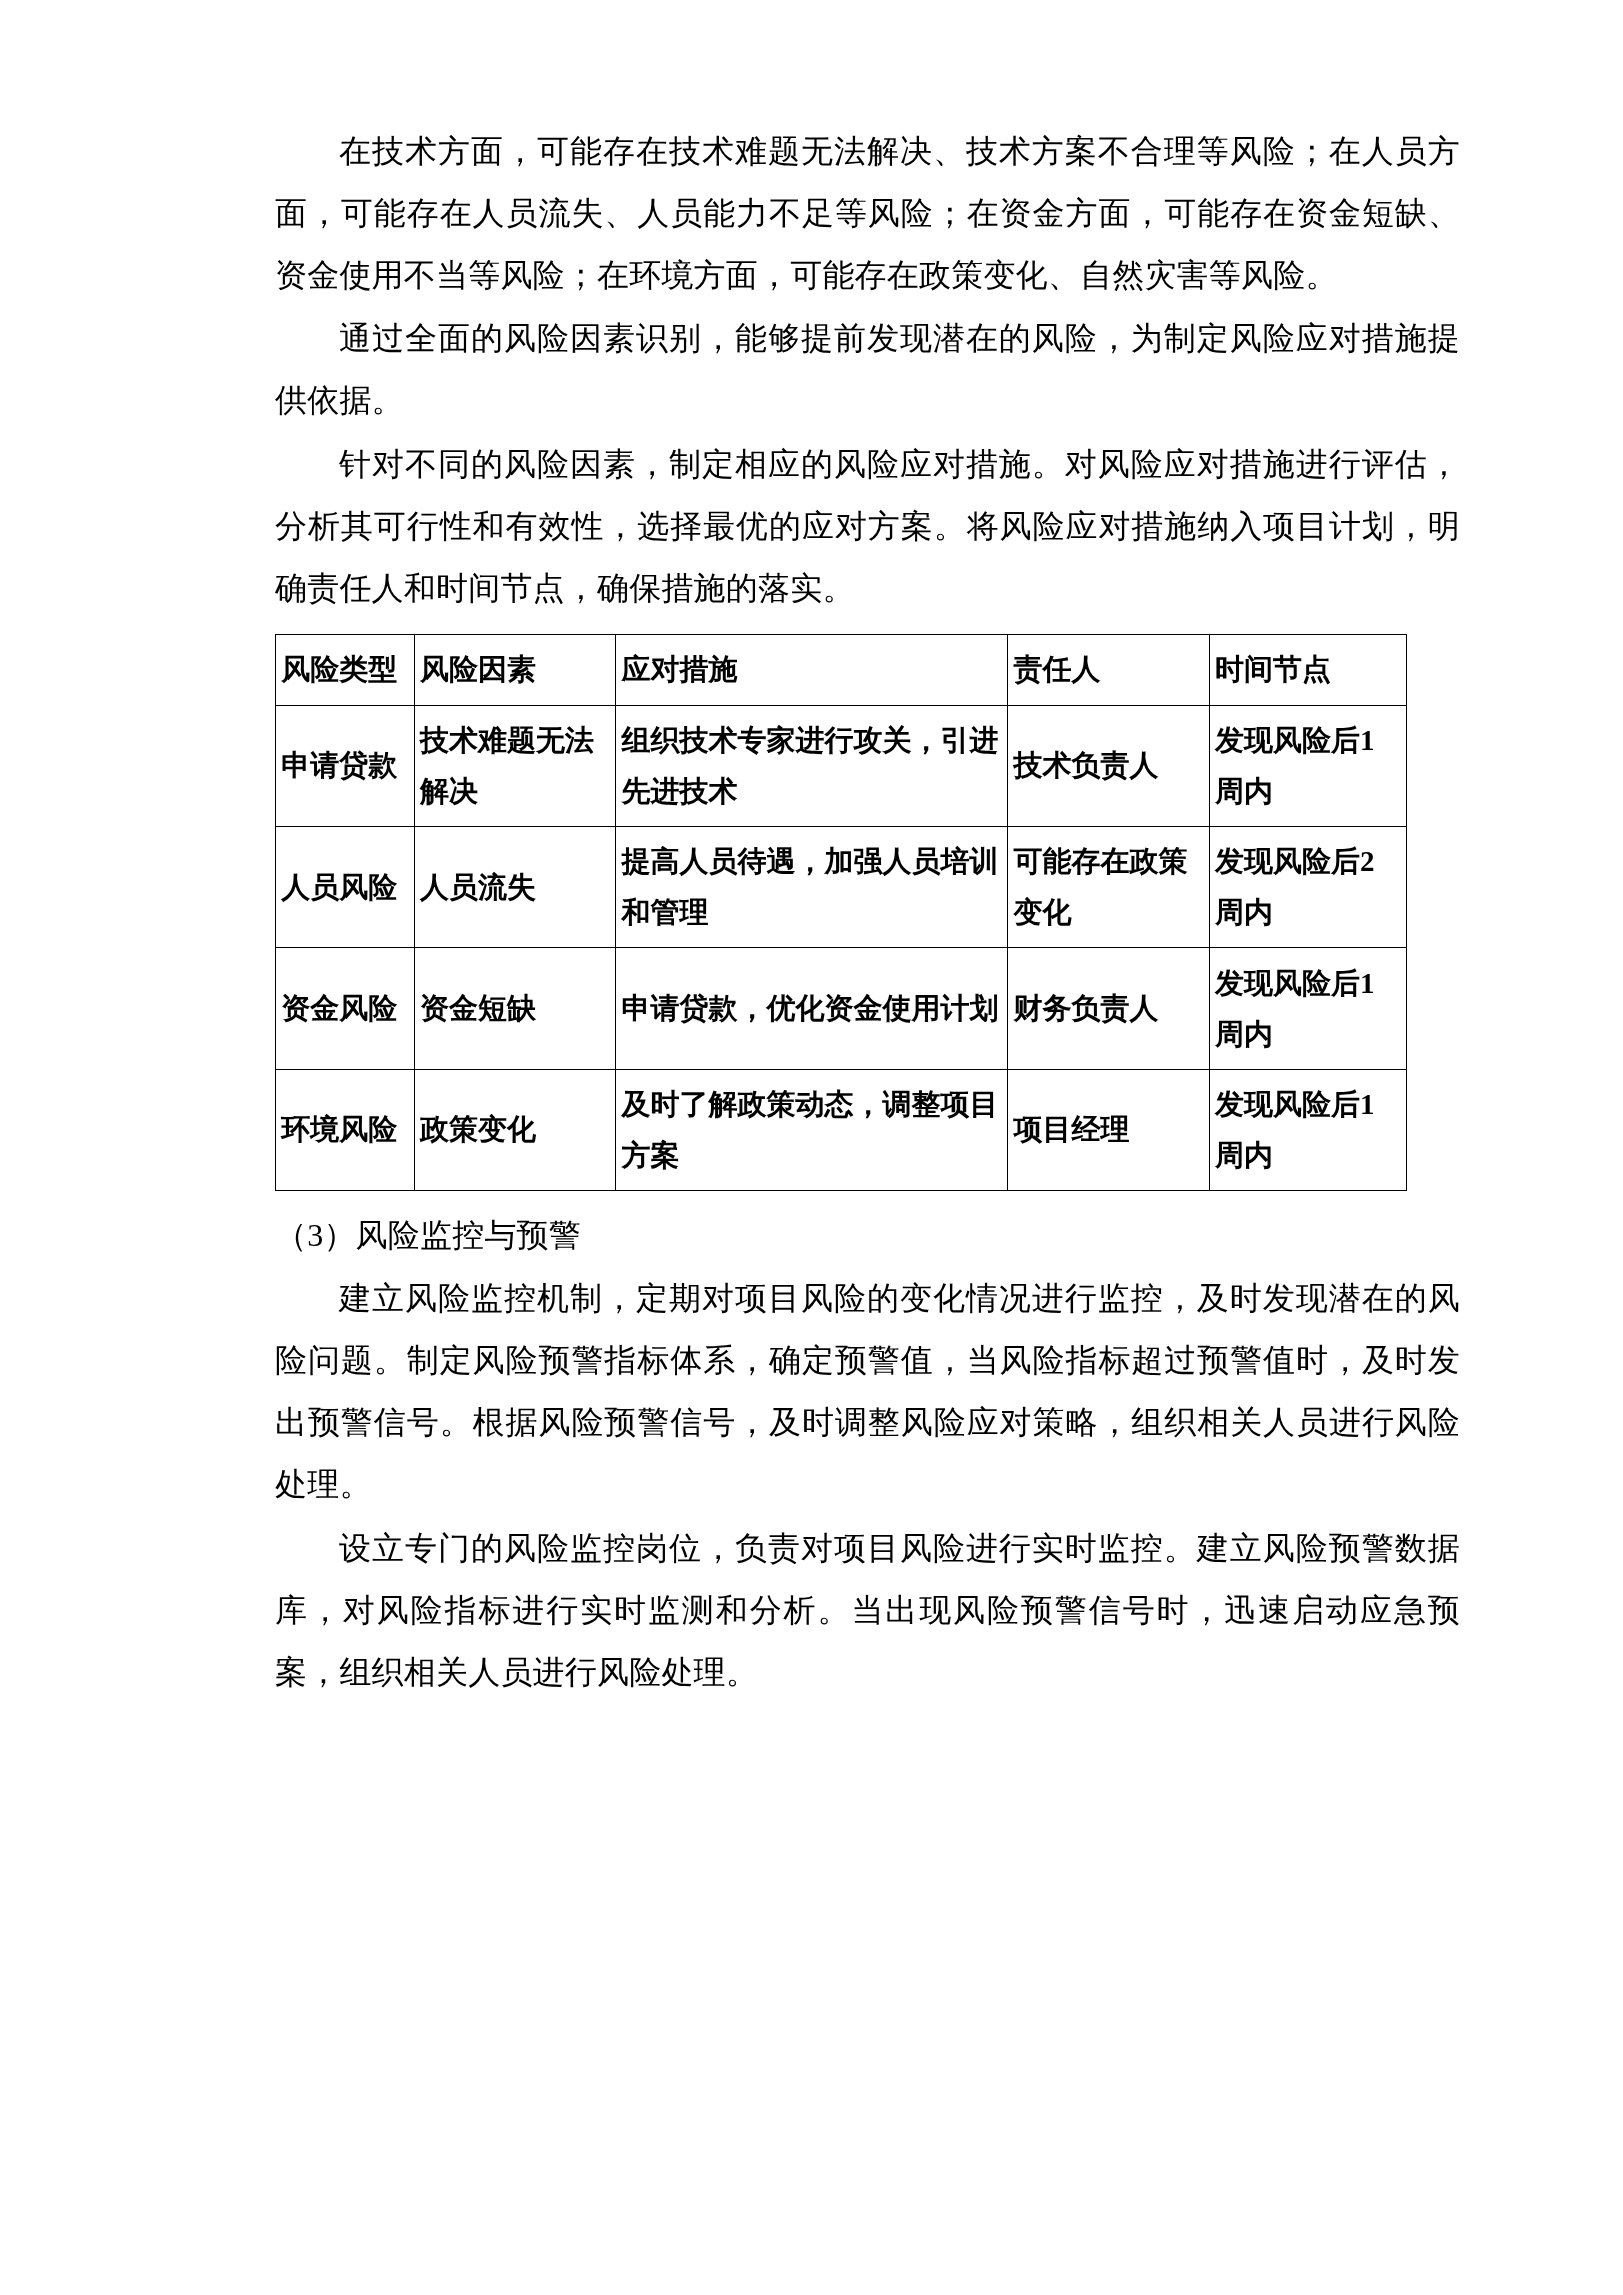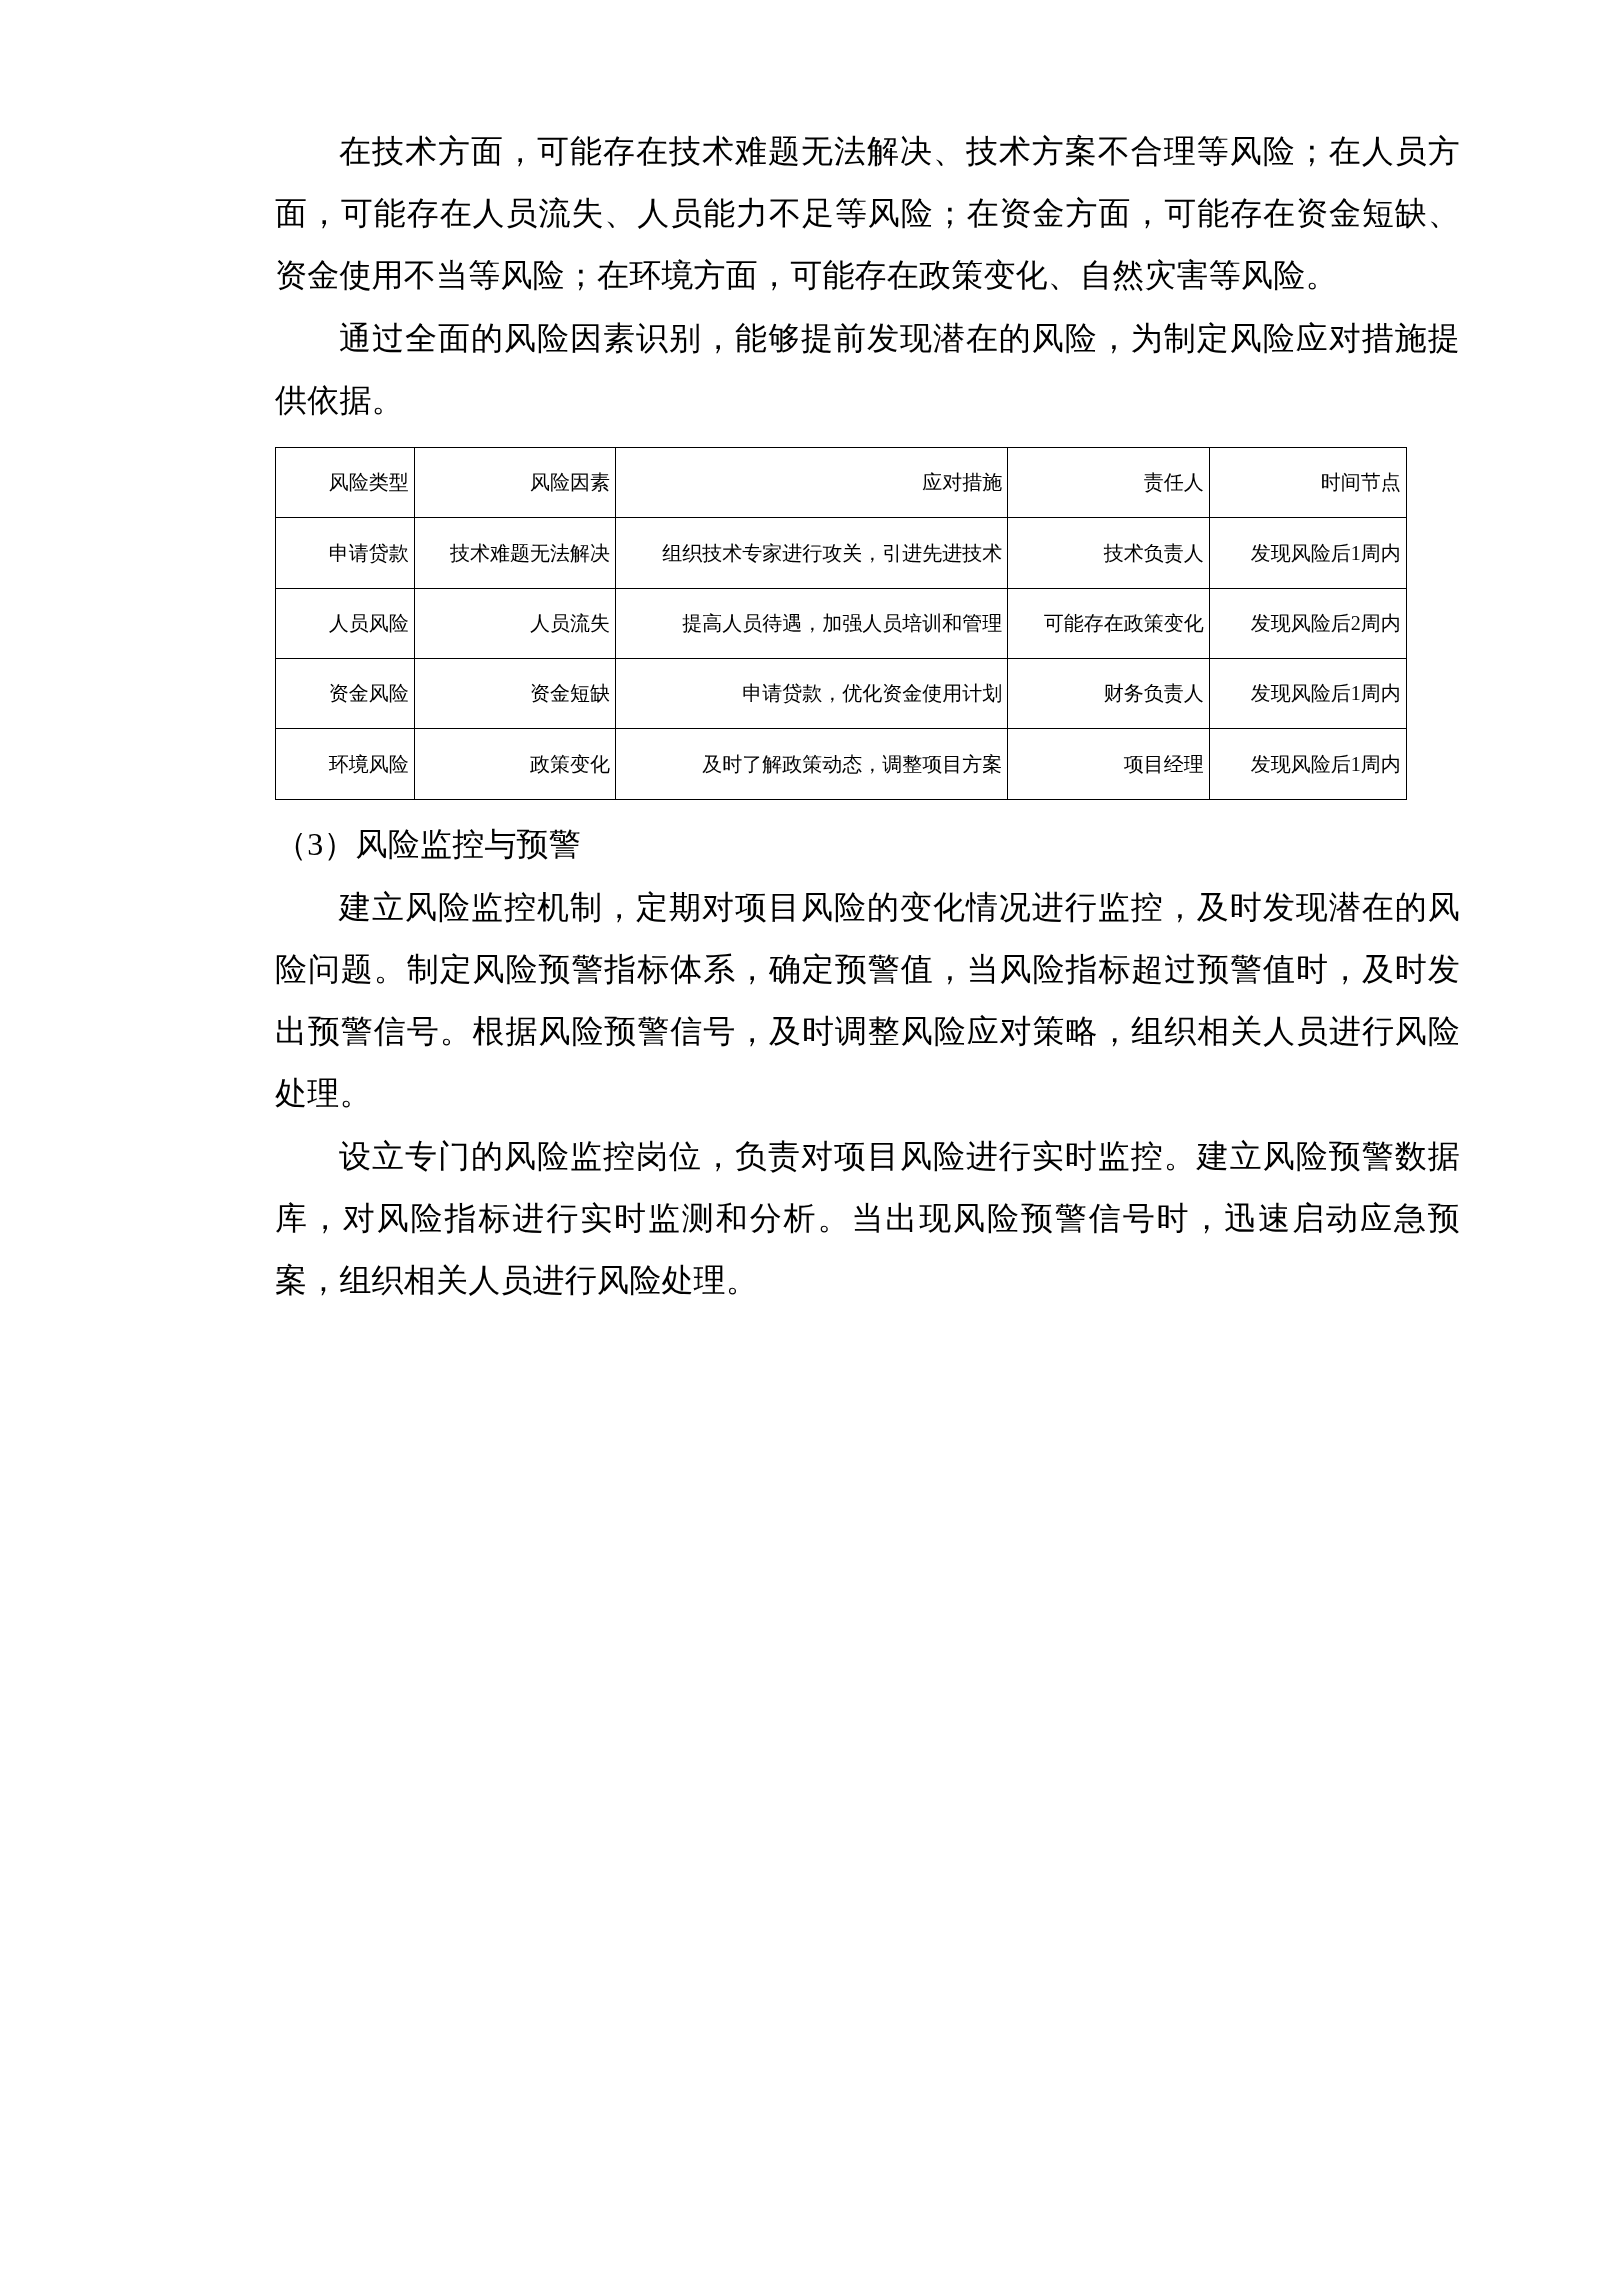--- a/index.html
+++ b/index.html
@@ -37,45 +37,46 @@
     text-indent: 0;
   }
   table.risk-table {
     border-collapse: collapse;
     width: 1132px;
     margin: 15.7px 0 13px 0;
     table-layout: fixed;
   }
   table.risk-table td, table.risk-table th {
     border: 1.3px solid #000000;
-    font-size: 20px;
+    font-size: 29px;
     line-height: 51px;
-    text-align: right;
+    text-align: left;
     vertical-align: middle;
     padding: 9.2px 5.2px;
-    font-weight: normal;
+    font-weight: bold;
     font-family: "Liberation Serif", "DejaVu Serif", serif;
   }
   .col-type { width: 131px; }
   .col-factor { width: 190px; }
   .col-measure { width: 370px; }
   .col-person { width: 190px; }
   .col-time { width: 186px; }
   .cell-left-pad { padding-left: 2.6px; padding-right: 2.6px; }
 </style>
 </head>
 <body>
 
 <div class="page">
 
   <p class="para indent2">在技术方面，可能存在技术难题无法解决、技术方案不合理等风险；在人员方面，可能存在人员流失、人员能力不足等风险；在资金方面，可能存在资金短缺、资金使用不当等风险；在环境方面，可能存在政策变化、自然灾害等风险。</p>
 
   <p class="para indent2">通过全面的风险因素识别，能够提前发现潜在的风险，为制定风险应对措施提供依据。</p>
 
 
+  <p class="para indent2">针对不同的风险因素，制定相应的风险应对措施。对风险应对措施进行评估，分析其可行性和有效性，选择最优的应对方案。将风险应对措施纳入项目计划，明确责任人和时间节点，确保措施的落实。</p>
 
   <table class="risk-table">
     <colgroup>
       <col class="col-type">
       <col class="col-factor">
       <col class="col-measure">
       <col class="col-person">
       <col class="col-time">
     </colgroup>
     <thead>

